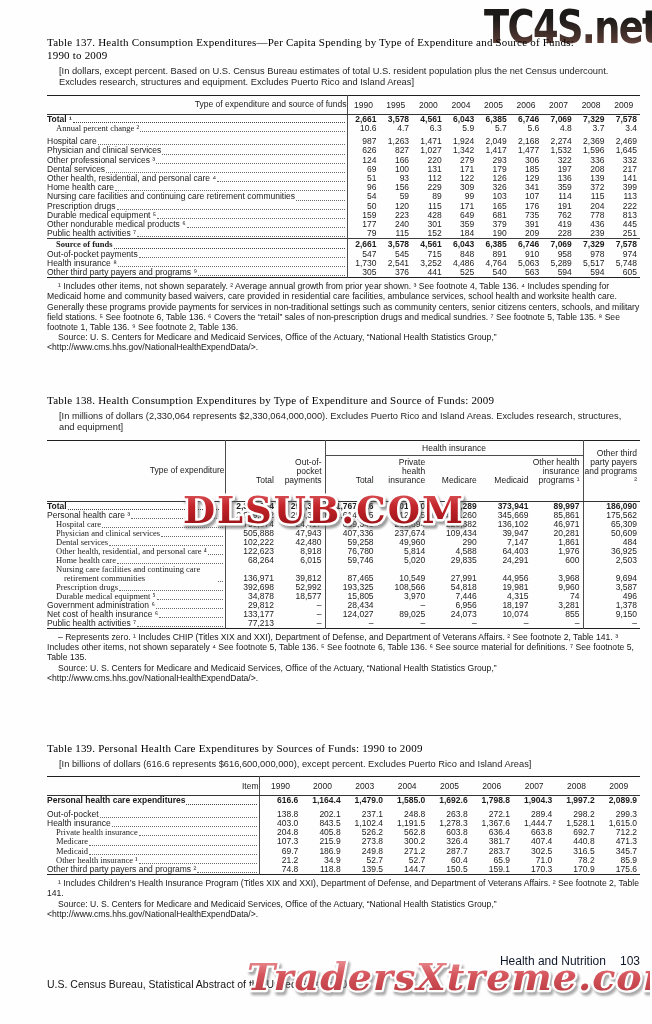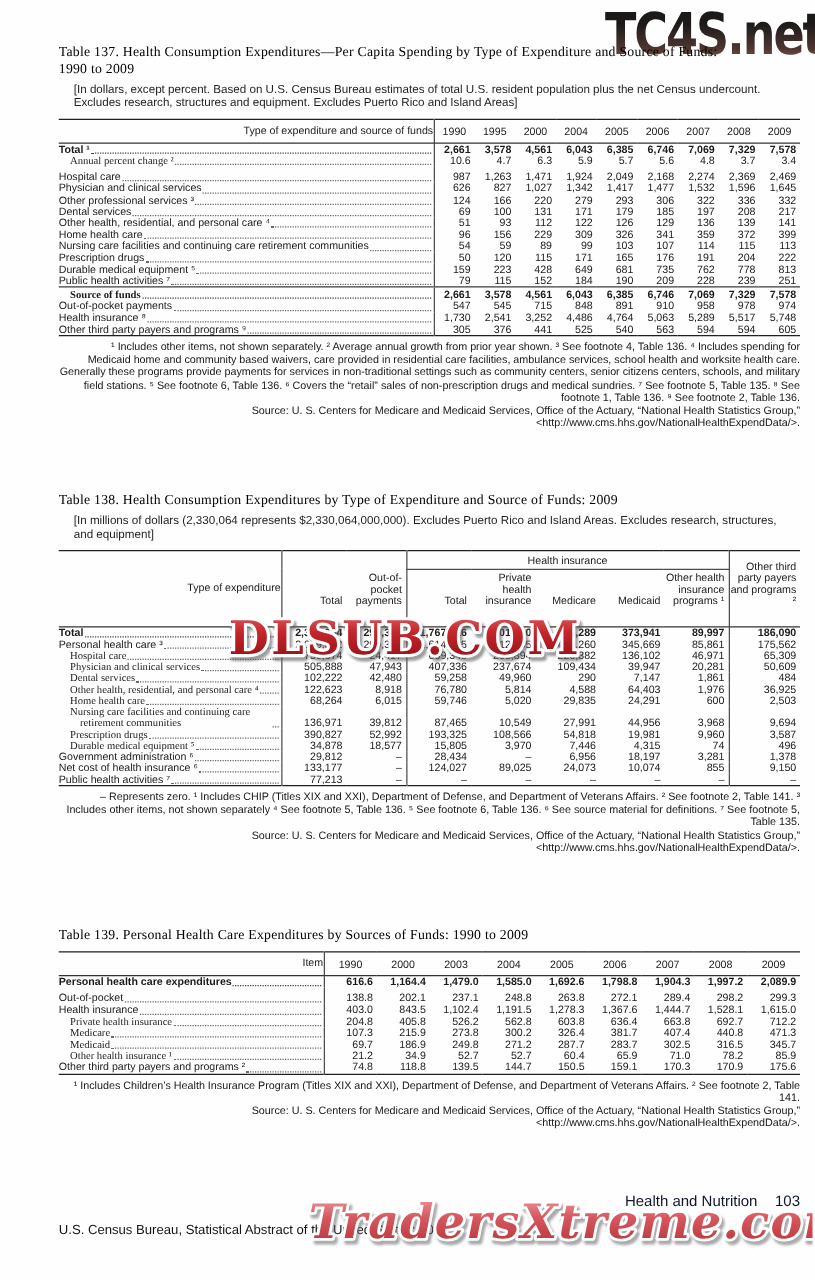--- a/index.html
+++ b/index.html
@@ -34,21 +34,21 @@
   tr.gap td{padding-top:4px;}
   tr.rule td{border-top:1px solid #3d3d3d;padding-top:1px;margin-top:12px;}
   .t138 .bh{text-align:right;vertical-align:bottom;padding:2px 3px 16px 1px;line-height:9px;}
   .t138 .third{border-left:1px solid #4c4c4c;}
   .t138 .grp{text-align:center;vertical-align:middle;border-left:1px solid #4c4c4c;
              border-right:1px solid #4c4c4c;border-bottom:1px solid #4c4c4c;padding:3px 0 2px;}
   .t138 tr.sub th{text-align:right;vertical-align:bottom;padding:2px 3px 16px 1px;line-height:9px;}
   .t138 tr.sub th:first-child{border-left:1px solid #4c4c4c;}
   .t138 thead th[rowspan]{border-bottom:1px solid #333;}
   .t138 tbody td:nth-child(4),.t138 tbody td:nth-child(9){border-left:1px solid #4c4c4c;}
-  .fn{margin-top:3px;font-size:8.6px;line-height:10.2px;color:#171717;max-width:593px;text-align:right;}
+  .fn{margin-top:3px;font-size:8.6px;line-height:10.2px;color:#171717;max-width:593px;}
   .fn p{margin:0;text-indent:11px;}
   .foot-right{position:absolute;top:954px;right:12px;font-size:12px;color:#0f172a;z-index:2;}
   .foot-right .pg{margin-left:14px;}
   .credit{position:absolute;top:978px;left:47px;font-size:10.5px;color:#141414;z-index:2;}
   .wm{position:absolute;}
   .wm-tc4s{left:484px;top:2px;z-index:1;}
   .wm-dlsub{left:180px;top:484px;z-index:10;}
   .wm-traders{left:244px;top:946px;z-index:10;}
 </style>
 </head>
@@ -268,20 +268,37 @@
             </td>
             <td class="num">159</td>
             <td class="num">223</td>
             <td class="num">428</td>
             <td class="num">649</td>
             <td class="num">681</td>
             <td class="num">735</td>
             <td class="num">762</td>
             <td class="num">778</td>
             <td class="num">813</td>
+          </tr>
+          <tr>
+            <td class="lbl">
+              <div class="lw">
+                <span class="lt">Other nondurable medical products ⁶</span>
+                <span class="dots"></span>
+              </div>
+            </td>
+            <td class="num">177</td>
+            <td class="num">240</td>
+            <td class="num">301</td>
+            <td class="num">359</td>
+            <td class="num">379</td>
+            <td class="num">391</td>
+            <td class="num">419</td>
+            <td class="num">436</td>
+            <td class="num">445</td>
           </tr>
           <tr>
             <td class="lbl">
               <div class="lw">
                 <span class="lt">Public health activities ⁷</span>
                 <span class="dots"></span>
               </div>
             </td>
             <td class="num">79</td>
             <td class="num">115</td>
@@ -529,21 +546,21 @@
             <td class="num">3,968</td>
             <td class="num">9,694</td>
           </tr>
           <tr>
             <td class="lbl i1">
               <div class="lw">
                 <span class="lt">Prescription drugs</span>
                 <span class="dots"></span>
               </div>
             </td>
-            <td class="num">390,827</td>
+            <td class="num">392,698</td>
             <td class="num">52,992</td>
             <td class="num">193,325</td>
             <td class="num">108,566</td>
             <td class="num">54,818</td>
             <td class="num">19,981</td>
             <td class="num">9,960</td>
             <td class="num">3,587</td>
           </tr>
           <tr>
             <td class="lbl i1">
@@ -623,20 +640,21 @@
         <stop offset="0" stop-color="#e2686c"></stop>
         <stop offset="0.4" stop-color="#c4262b"></stop>
         <stop offset="1" stop-color="#8e0d13"></stop>
       </linearGradient>
     </defs>
     <text x="3" y="39" font-size="37" font-weight="bold" style="font-family:'DejaVu Serif','Liberation Serif',serif;letter-spacing:2px;paint-order:stroke;filter:drop-shadow(2.5px 3px 1px rgba(90,90,90,0.6))" stroke="#ffffff" stroke-width="5" stroke-linejoin="round" fill="url(#gMid)">DLSUB.COM</text>
   </svg>
 
   <section class="sec" id="sec139">
     <h2 class="title">Table 139. Personal Health Care Expenditures by Sources of Funds: 1990 to 2009</h2>
+    <p class="note">[In billions of dollars (616.6 represents $616,600,000,000), except percent. Excludes Puerto Rico and Island Areas]</p>
     <table class="t t139">
       <colgroup>
           <col style="width:212px">
         </colgroup>
       <thead>
         <tr>
           <th class="stub">Item</th>
         <th class="yr">1990</th>
             <th class="yr">2000</th>
             <th class="yr">2003</th>

